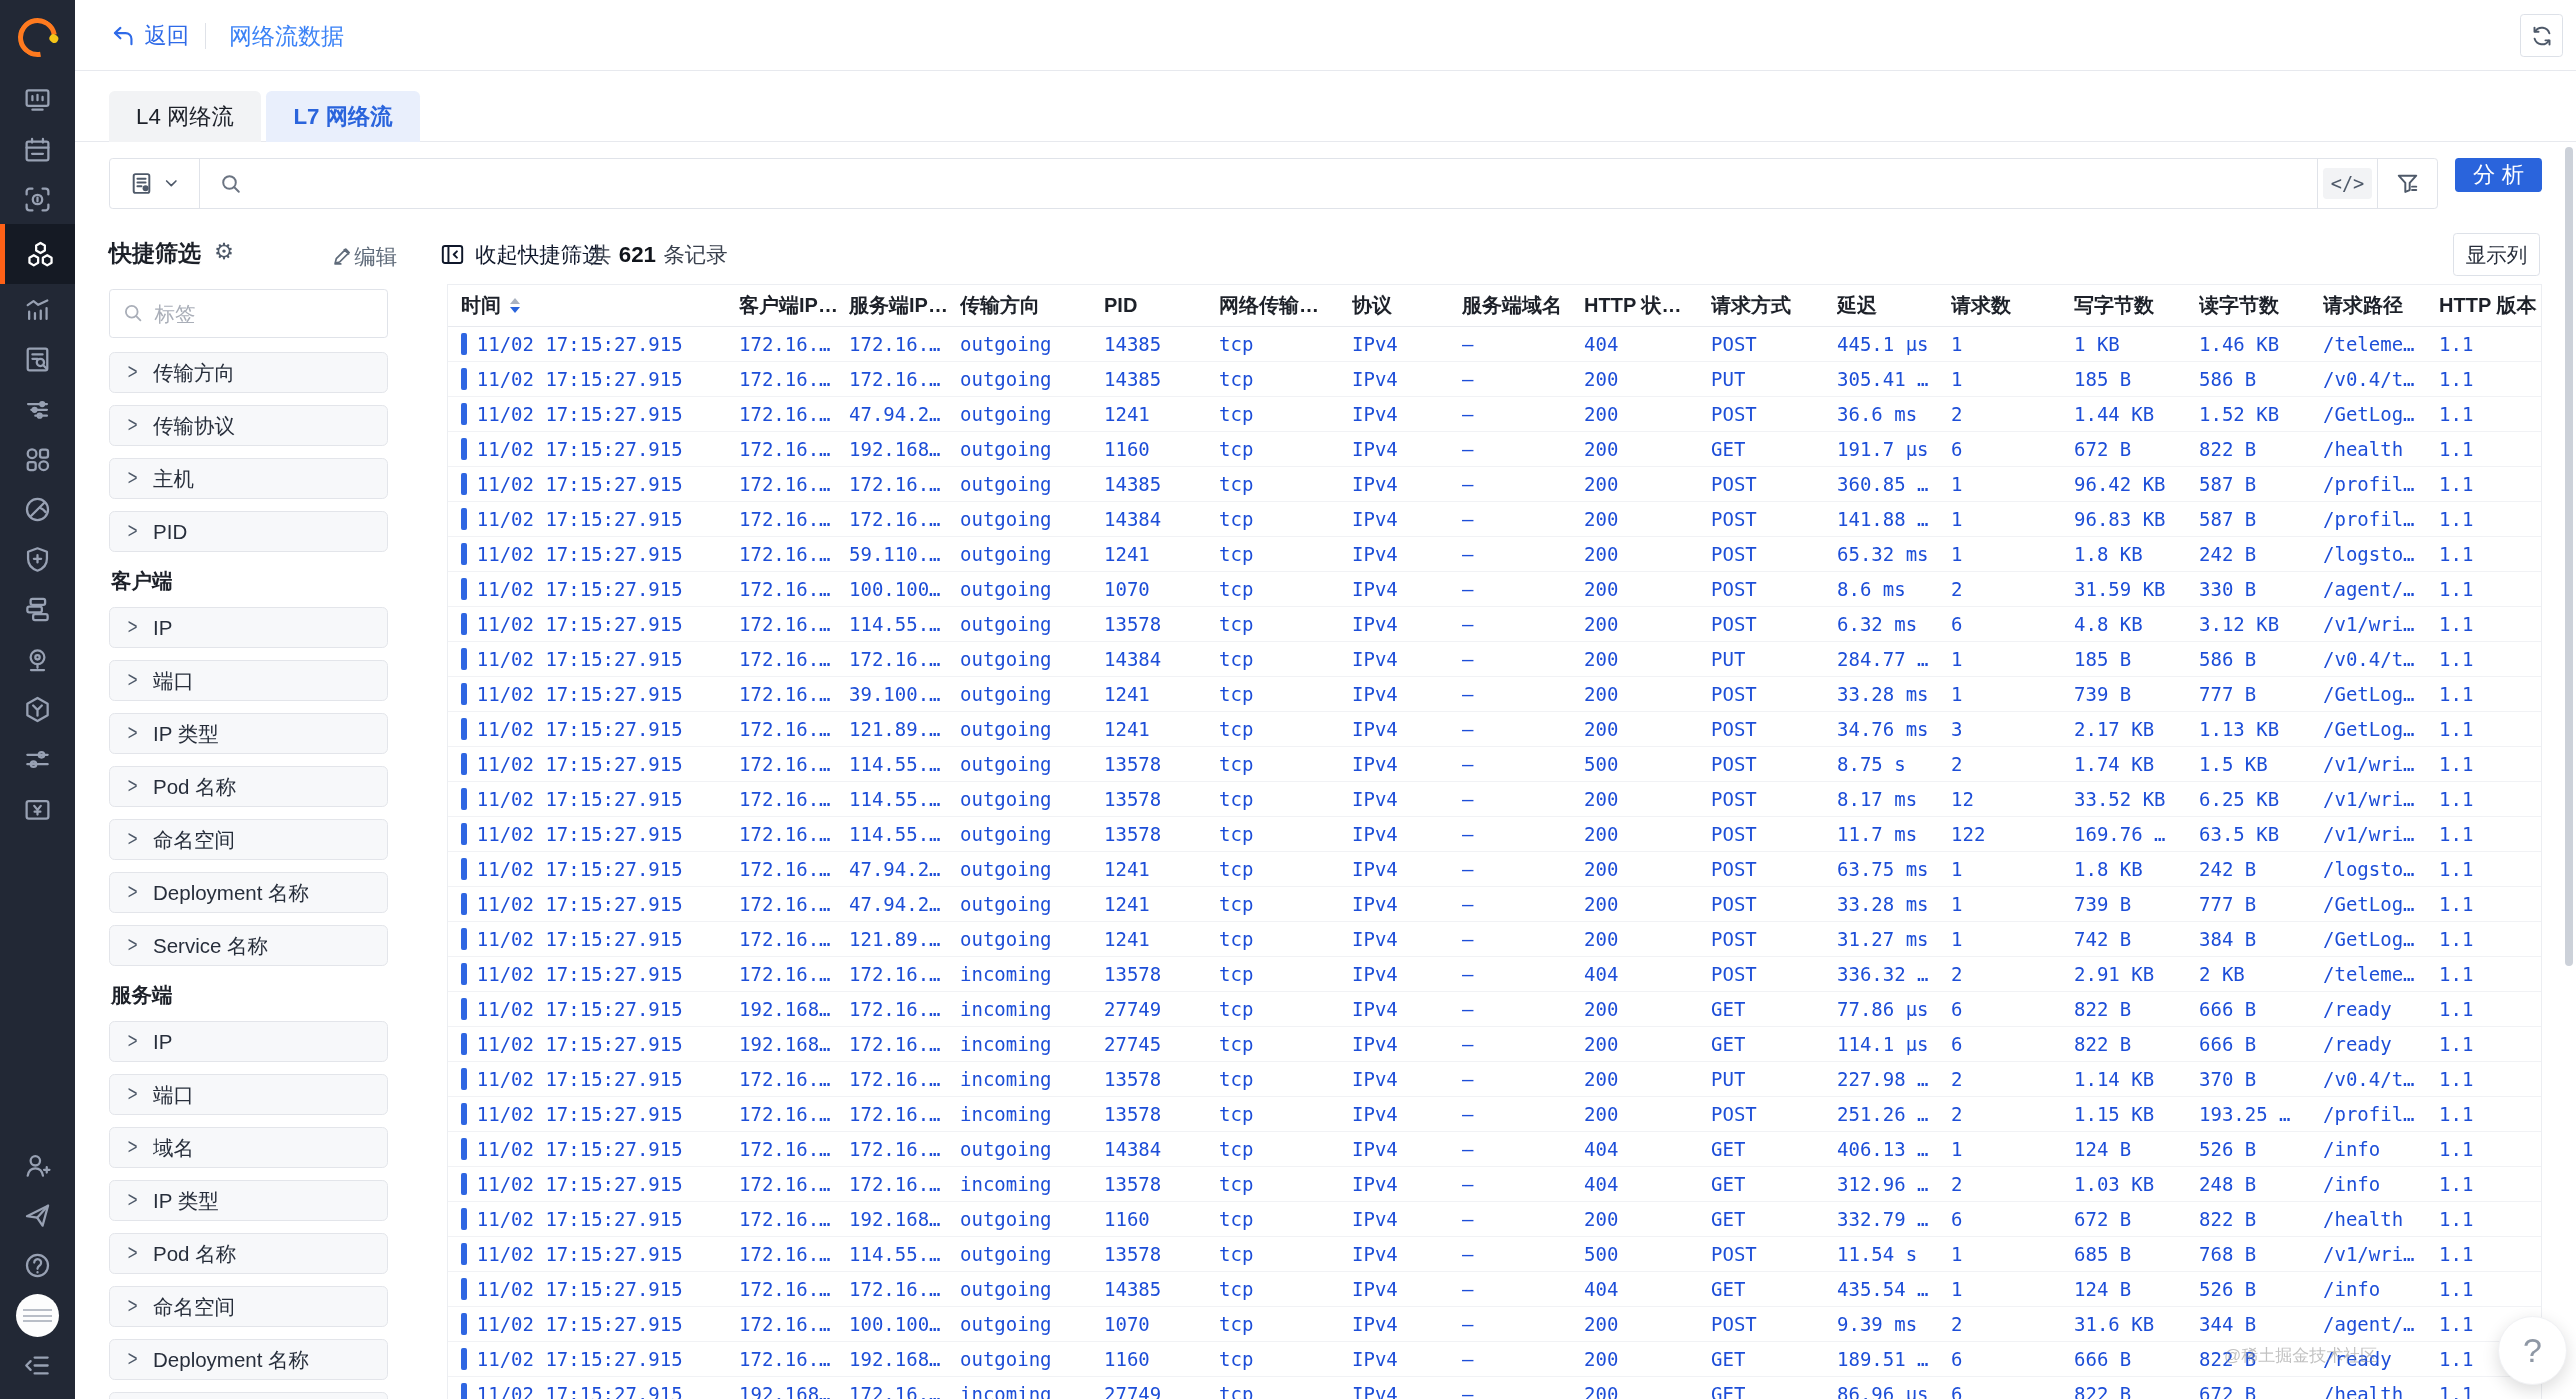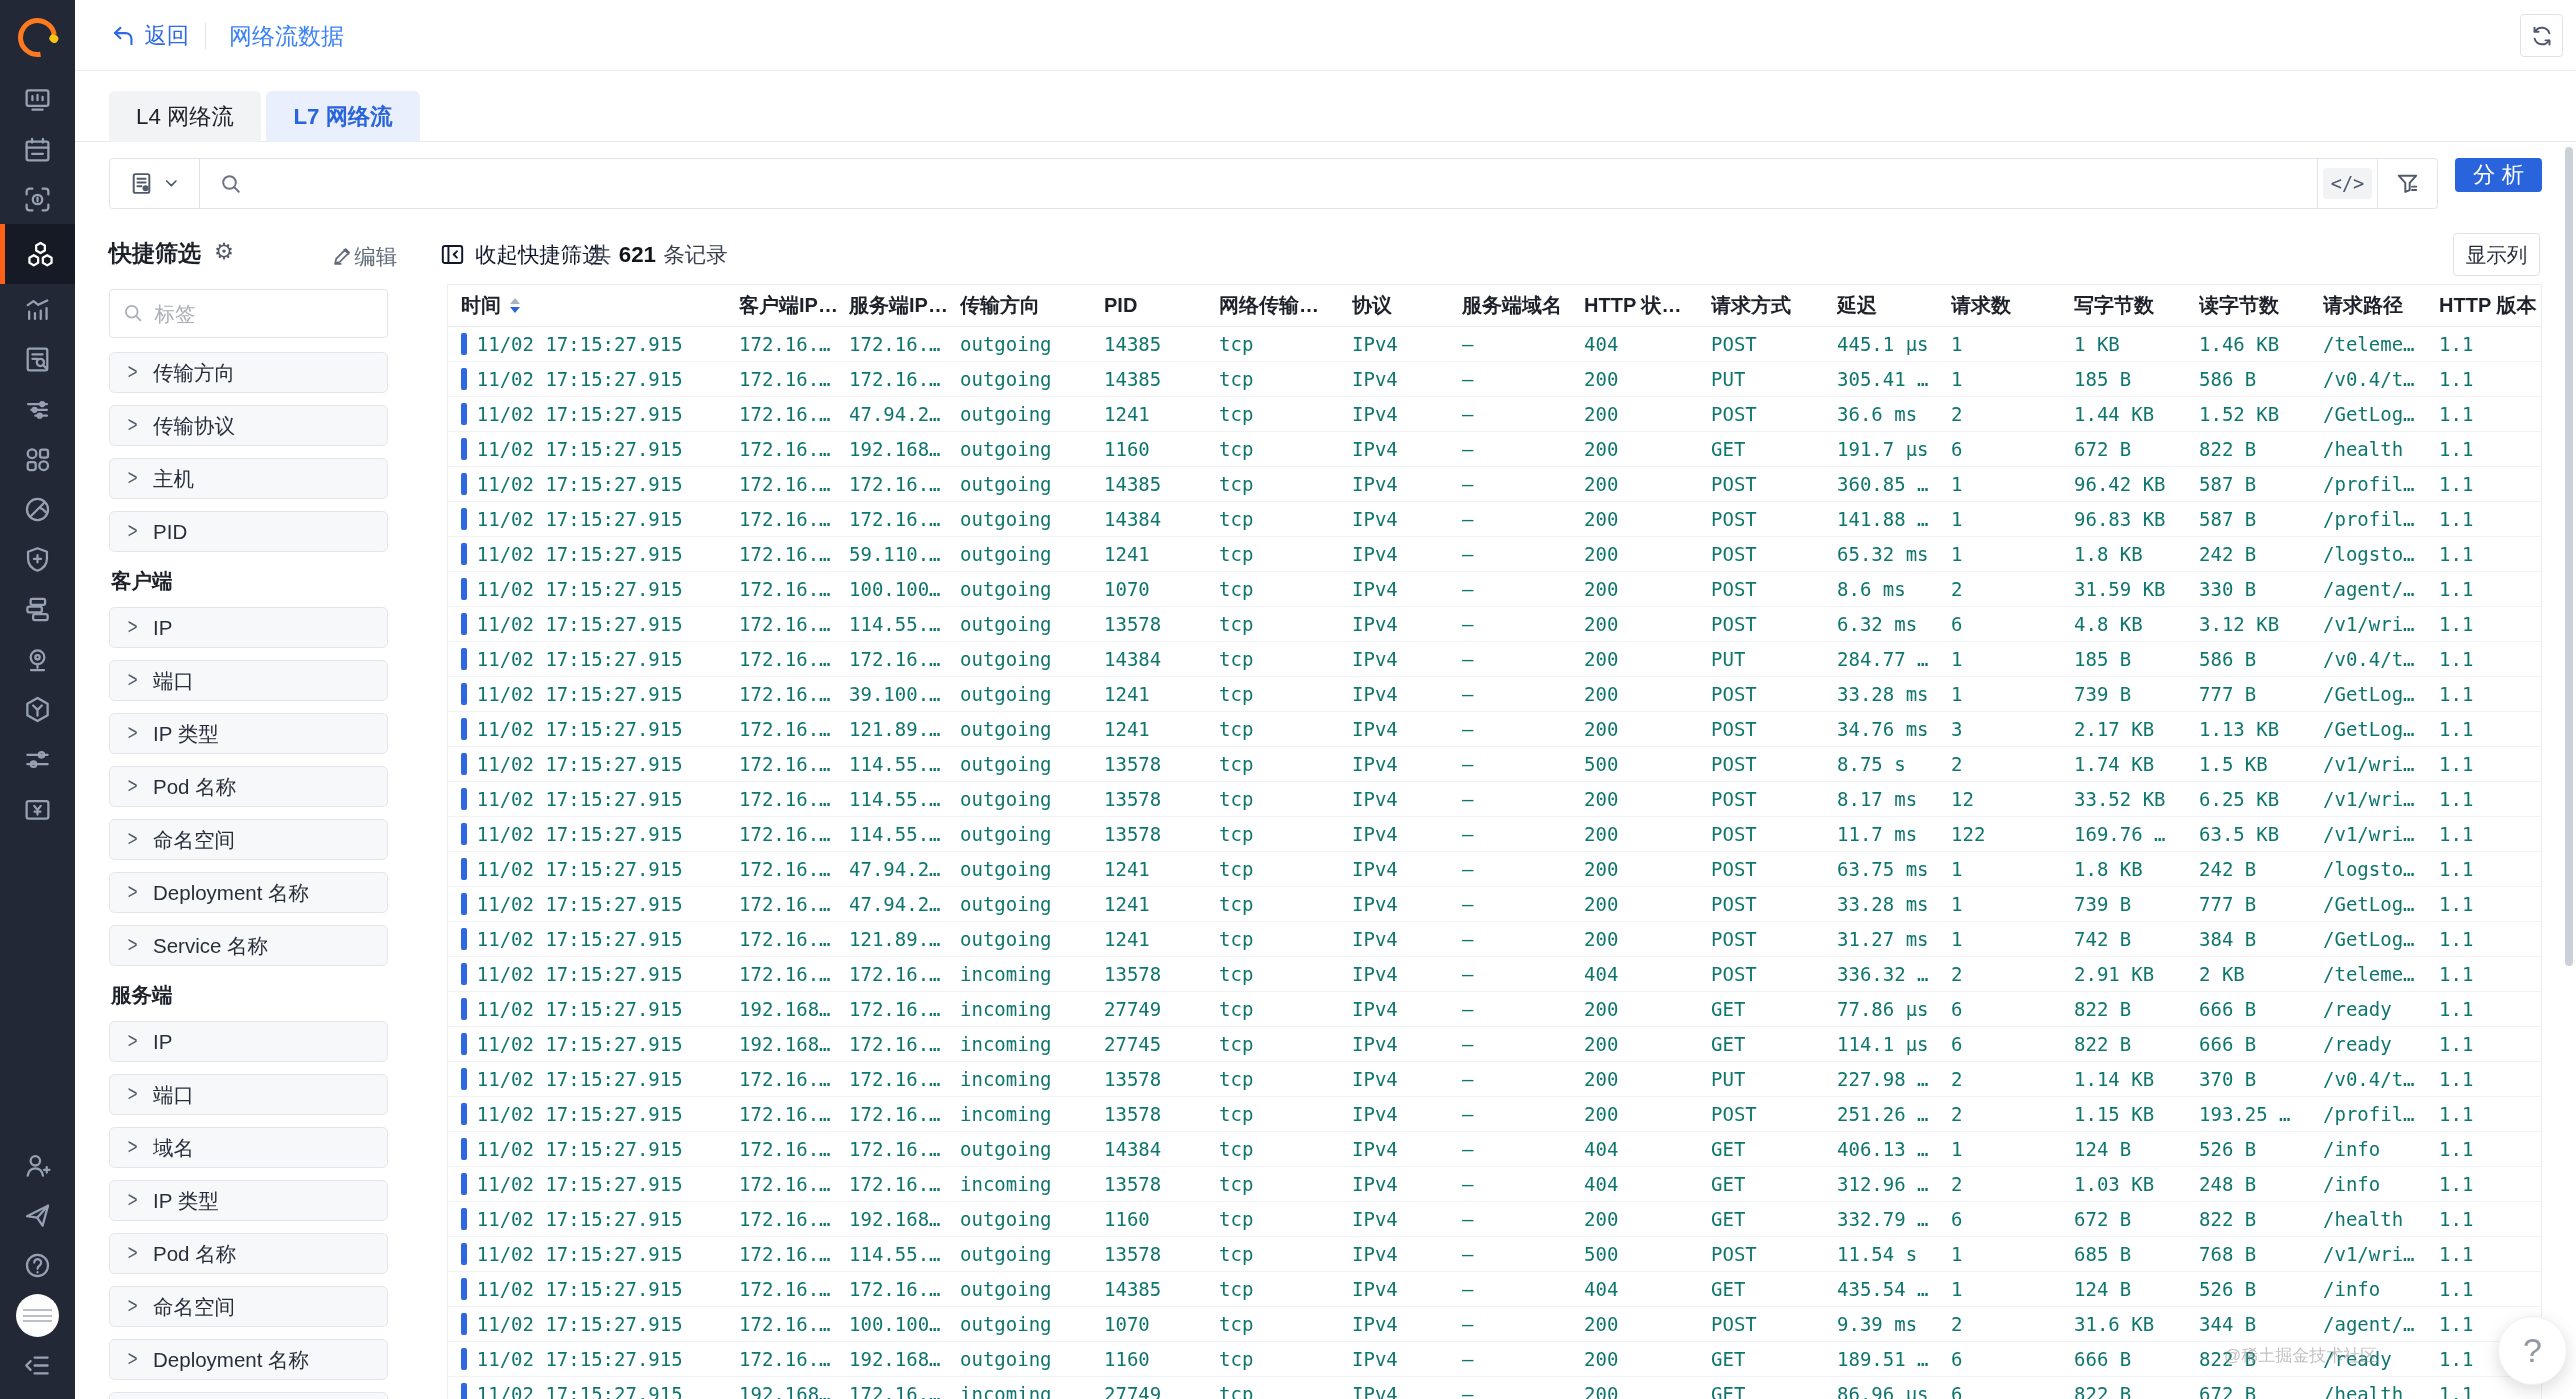--- a/index.html
+++ b/index.html
@@ -73,21 +73,21 @@
   
   .table { --cols:278px 110px 111px 144px 115px 133px 110px 122px 127px 126px 114px 123px 125px 124px 116px 103px;
            position:absolute; left:447px; top:284px; width:2095px; bottom:0; border:0.9px solid #eceef2; border-bottom:none; overflow:hidden; background:#fff; }
   .t-head { display:grid; grid-template-columns:var(--cols); height:42px; align-items:center; border-bottom:0.9px solid #e7e9ee; font-size:20px; font-weight:700; color:#1d2129; padding-left:13px; white-space:nowrap; }
   .t-head > div { overflow:hidden; padding-right:5.6px; }
   .th-time { display:flex; align-items:center; gap:9.3px; }
   .sorter { display:inline-flex; flex-direction:column; gap:3.7px; }
   .sorter i { width:0; height:0; border-left:5.6px solid transparent; border-right:5.6px solid transparent; display:block; }
   .sorter .up { border-bottom:6.5px solid #aab2c0; }
   .sorter .dn { border-top:6.5px solid #2a64dc; }
-  .t-row { display:grid; grid-template-columns:var(--cols); height:35px; align-items:center; border-bottom:0.9px solid #f1f2f5; font-family:"DejaVu Sans Mono",monospace; font-size:19px; color:#0f766e; padding-left:13px; white-space:nowrap; cursor:pointer; }
+  .t-row { display:grid; grid-template-columns:var(--cols); height:35px; align-items:center; border-bottom:0.9px solid #f1f2f5; font-family:"DejaVu Sans Mono",monospace; font-size:19px; color:#1d4ed8; padding-left:13px; white-space:nowrap; cursor:pointer; }
   .t-row > div { overflow:hidden; padding-right:5.6px; }
   .c-time { display:flex; align-items:center; gap:10.2px; }
   .row-bar { width:5.6px; height:22.3px; border-radius:1.9px; background:#2f66e2; flex:none; }
 
   
   .scroll-thumb { position:absolute; right:2.8px; top:147px; width:8.4px; height:819px; background:#ccd1d9; border-radius:4.7px; z-index:40; cursor:pointer; }
   .help-fab { position:absolute; left:2498px; top:1316px; width:69px; height:69px; border-radius:50%; background:#fff; border:0.9px solid #f0f1f4; box-shadow:0 5.6px 17px rgba(0,0,0,.14); display:flex; align-items:center; justify-content:center; color:#8f98a5; font-size:34px; z-index:45; cursor:pointer; }
   .watermark { position:absolute; left:2224px; top:1344px; font-size:17px; color:#8f8f8f; opacity:.55; z-index:44; white-space:nowrap; }
 </style>
 </head>

